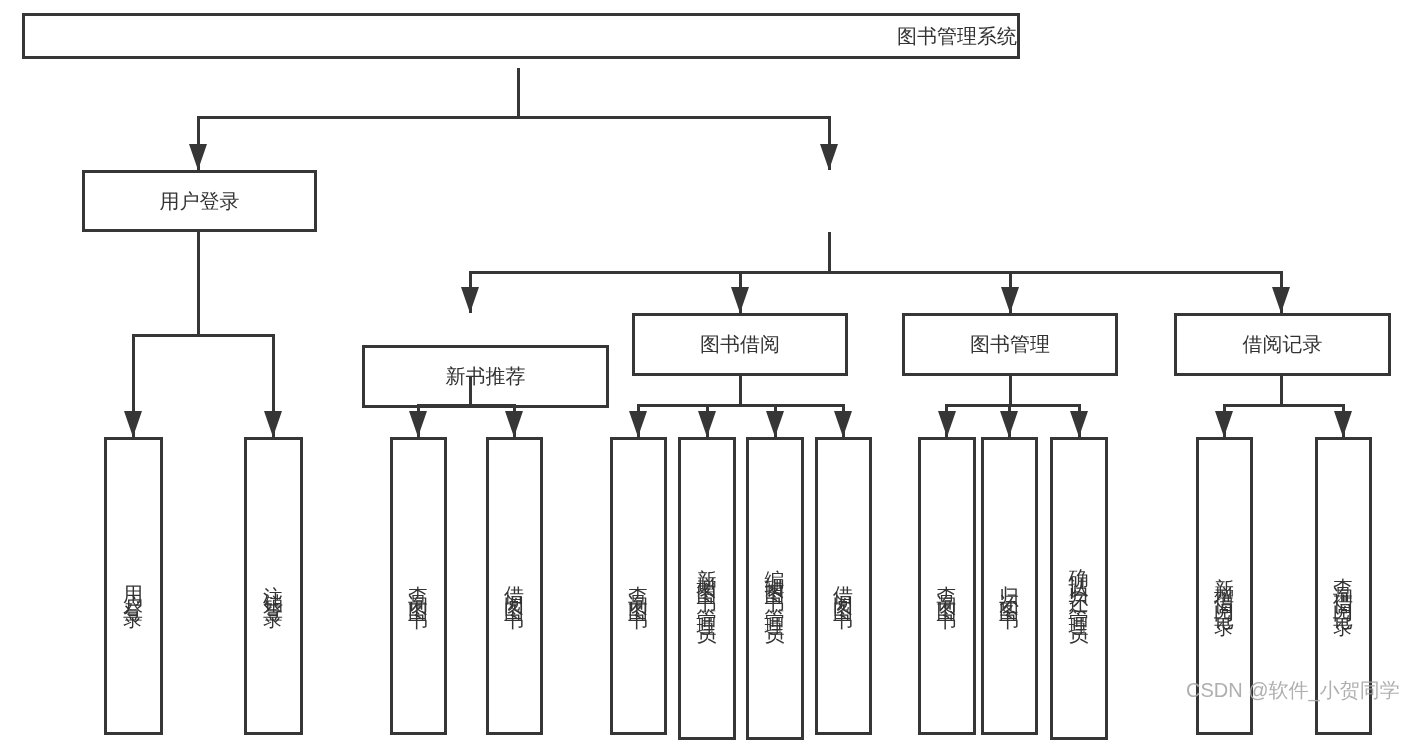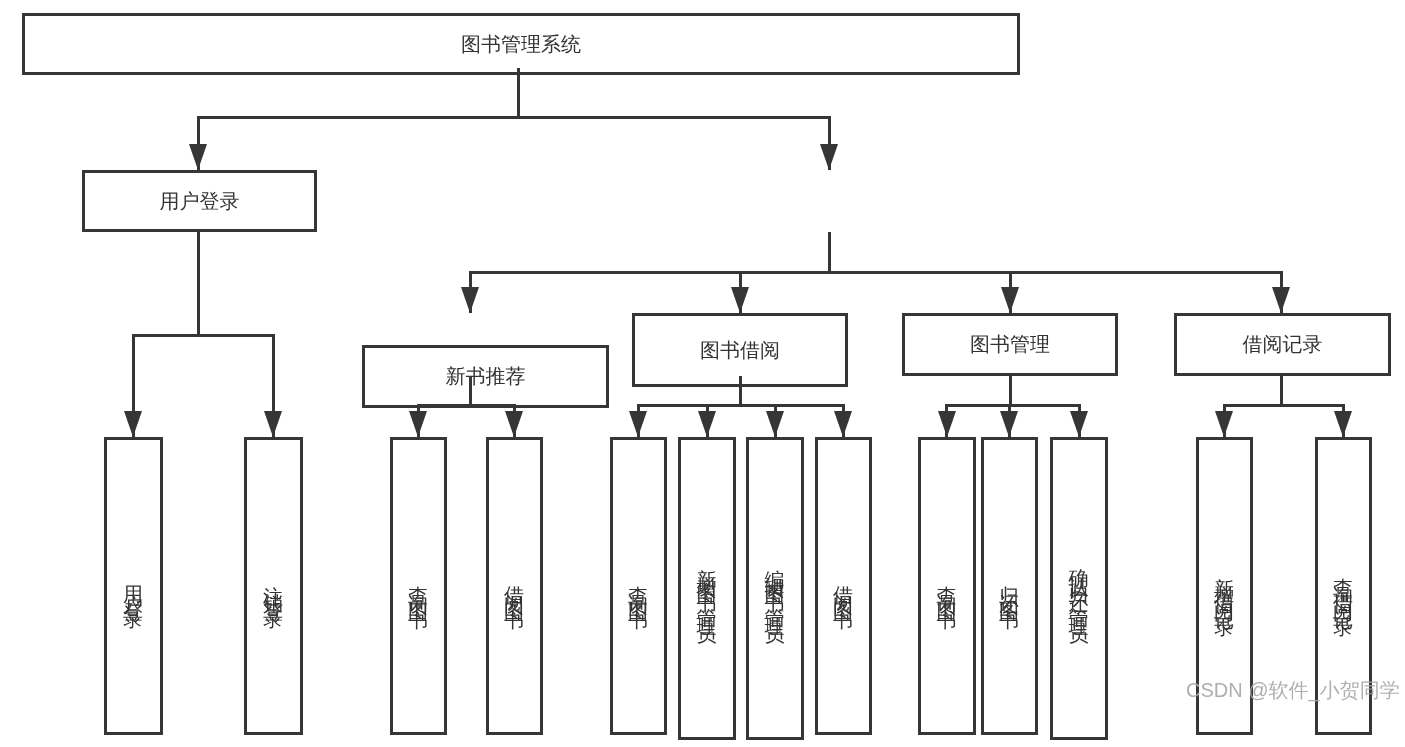--- a/index.html
+++ b/index.html
@@ -26,21 +26,21 @@
   #watermark{
     position:absolute;left:1186px;top:677px;z-index:9;
     font-size:20px;color:rgba(168,168,168,0.92);white-space:nowrap;
   }
 </style>
 </head>
 <body>
 
 <div id="stage">
 
-  <div class="box" style="left:22px;top:13px;width:998px;height:62px;">
+  <div class="box" style="left:22px;top:13px;width:998px;height:46px;justify-content:flex-end;">
     <span>图书管理系统</span>
   </div>
 
   <div class="vline" style="left:517px;top:68px;height:51px;"></div>
   <div class="hline" style="left:197px;top:116px;width:633px;"></div>
   <div class="vline" style="left:197px;top:116px;height:54px;"></div>
   <div class="vline" style="left:828px;top:116px;height:54px;"></div>
   <div class="arrow" style="left:189px;top:144px;"></div>
   <div class="arrow" style="left:820px;top:144px;"></div>
 
@@ -62,21 +62,21 @@
   <div class="vline" style="left:1009px;top:271px;height:42px;"></div>
   <div class="vline" style="left:1280px;top:271px;height:42px;"></div>
   <div class="arrow" style="left:461px;top:287px;"></div>
   <div class="arrow" style="left:731px;top:287px;"></div>
   <div class="arrow" style="left:1001px;top:287px;"></div>
   <div class="arrow" style="left:1272px;top:287px;"></div>
 
   <div class="box" style="left:362px;top:313px;width:247px;height:63px;margin-top:32px;">
     <span>新书推荐</span>
   </div>
-  <div class="box" style="left:632px;top:313px;width:216px;height:74px;">
+  <div class="box" style="left:632px;top:313px;width:216px;height:63px;">
     <span>图书借阅</span>
   </div>
   <div class="box" style="left:902px;top:313px;width:216px;height:63px;">
     <span>图书管理</span>
   </div>
   <div class="box" style="left:1174px;top:313px;width:217px;height:63px;">
     <span>借阅记录</span>
   </div>
 
   <div class="vline" style="left:469px;top:376px;height:31px;"></div>

